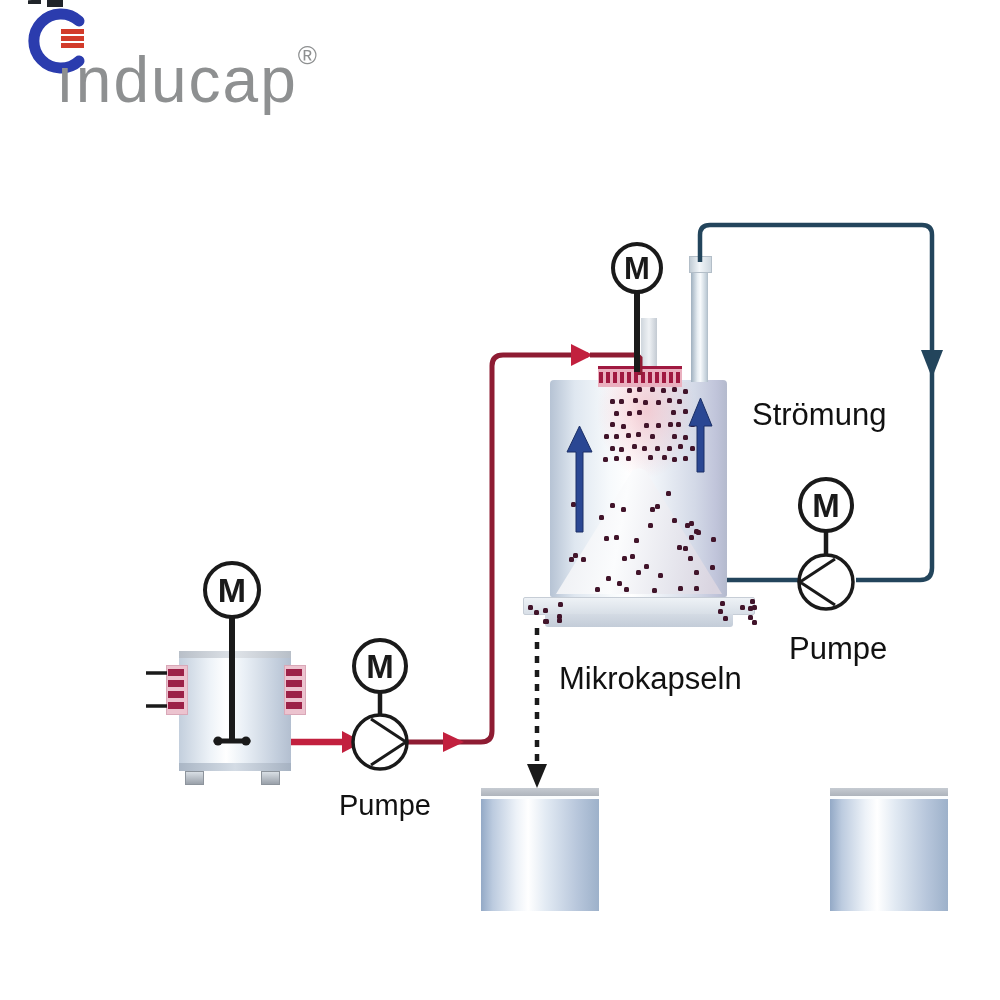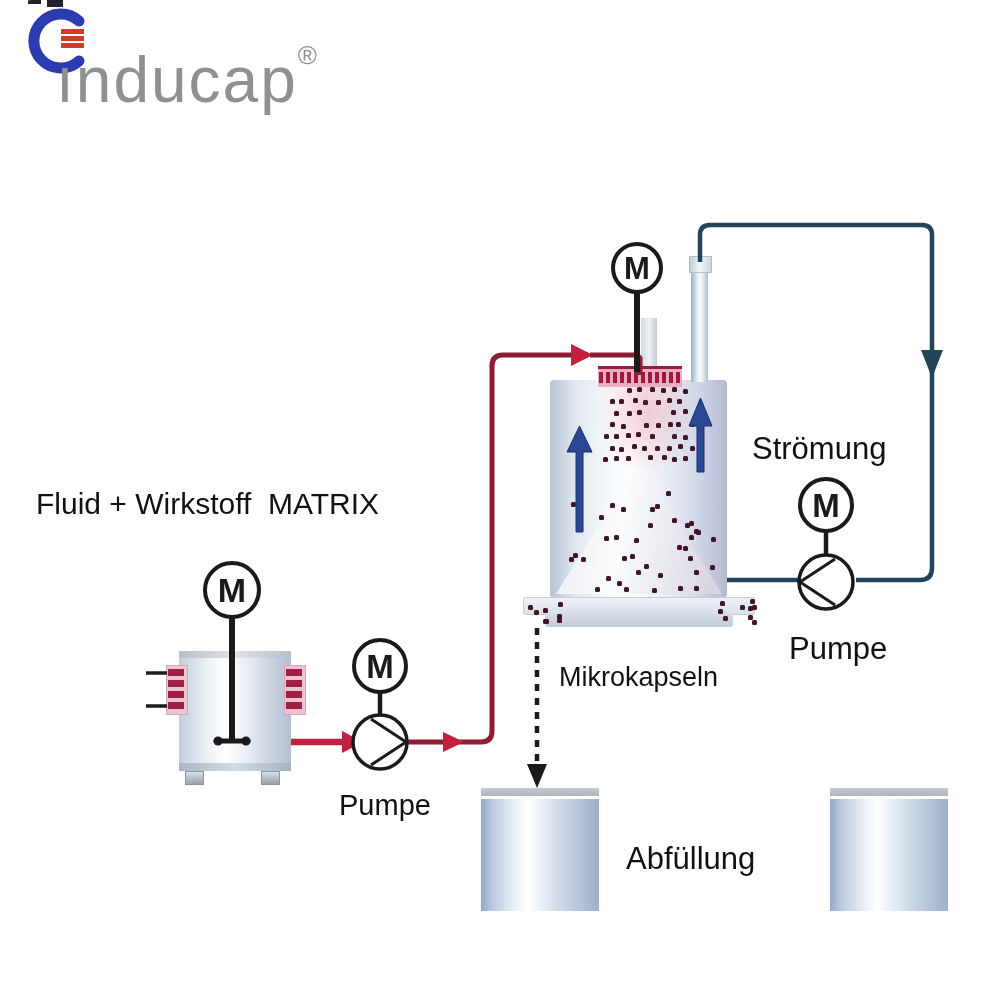--- a/index.html
+++ b/index.html
@@ -269,20 +269,18 @@
     <circle cx="637" cy="268" r="24" fill="#fff" stroke="var(--black,#1a1a1a)" stroke-width="4"></circle>
     <text x="637" y="279" text-anchor="middle" font-size="31" font-weight="bold" fill="var(--black,#1a1a1a)">M</text>
     <circle cx="232" cy="590" r="27" fill="#fff" stroke="var(--black,#1a1a1a)" stroke-width="4"></circle>
     <text x="232" y="602" text-anchor="middle" font-size="34" font-weight="bold" fill="var(--black,#1a1a1a)">M</text>
     <circle cx="380" cy="666" r="26" fill="#fff" stroke="var(--black,#1a1a1a)" stroke-width="4"></circle>
     <text x="380" y="678" text-anchor="middle" font-size="33" font-weight="bold" fill="var(--black,#1a1a1a)">M</text>
     <circle cx="826" cy="505" r="26" fill="#fff" stroke="var(--black,#1a1a1a)" stroke-width="4"></circle>
     <text x="826" y="517" text-anchor="middle" font-size="33" font-weight="bold" fill="var(--black,#1a1a1a)">M</text>
   </svg>
 
-  <div class="label" style="left:752px;top:399px;font-size:31px;margin-top:34px;">Strömung</div>
+  <div class="label" style="left:752px;top:399px;font-size:31px;">Strömung</div>
   <div class="label" style="left:789px;top:633px;font-size:31px;">Pumpe</div>
-  <div class="label" style="left:559px;top:663px;font-size:27px;">Mikrokapseln</div>
-  <div class="label" style="left:626px;top:843px;font-size:31px;">Abfüllung</div>
-  <div class="label" style="left:36px;top:488px;font-size:30px;">Fluid + Wirkstoff  MATRIX</div>
+  <div class="label" style="left:559px;top:663px;font-size:31px;">Mikrokapseln</div>
   <div class="label" style="left:339px;top:790px;font-size:29px;">Pumpe</div>
 
 </div>
 
 </body></html>

